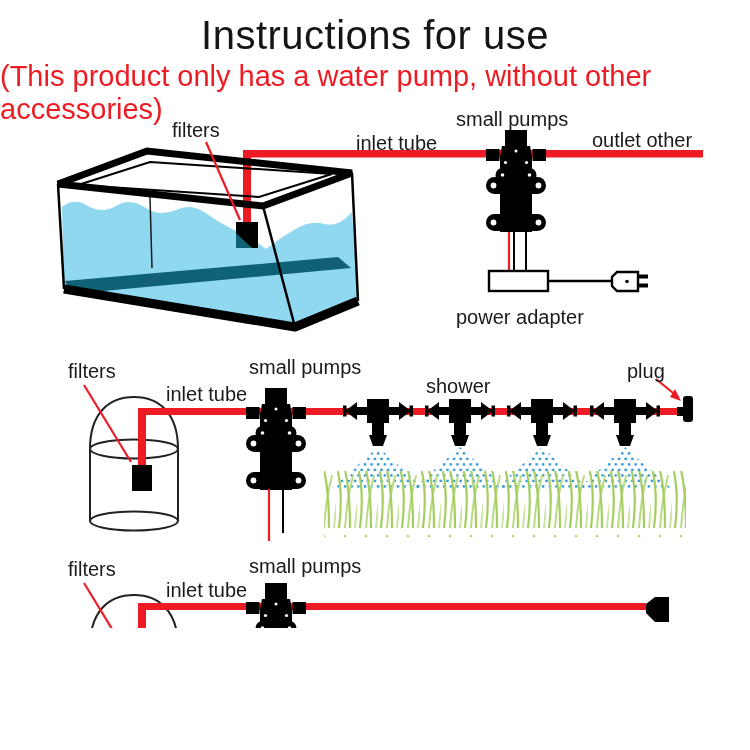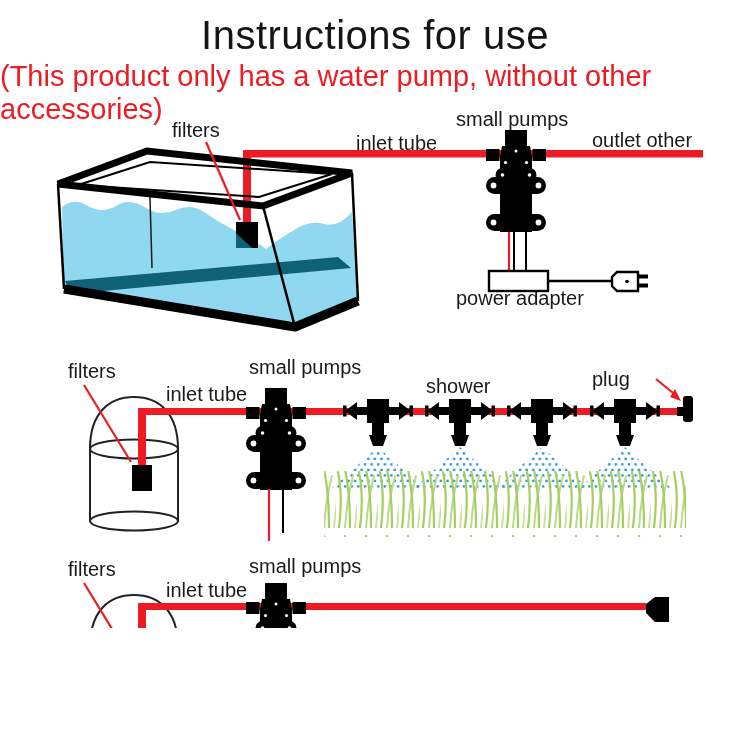--- a/index.html
+++ b/index.html
@@ -7,26 +7,26 @@
          font-family:"Liberation Sans",sans-serif;}
   .title{position:absolute;left:0;top:13px;width:100%;text-align:center;
          font-size:40px;color:#151515;letter-spacing:0.5px;}
   .subtitle{position:absolute;left:0;top:60px;width:100%;text-align:left;
             font-size:29px;color:#ed1c24;}
   .lbl{position:absolute;font-size:20px;color:#1a1a1a;white-space:nowrap;line-height:1.1;}
   .lbl-top-filters{left:172px;top:119px;}
   .lbl-top-inlet{left:356px;top:132px;}
   .lbl-top-pumps{left:456px;top:108px;}
   .lbl-top-outlet{left:592px;top:129px;}
-  .lbl-top-adapter{left:456px;top:287px;}
+  .lbl-top-adapter{left:456px;top:306px;}
   .lbl-mid-filters{left:68px;top:360px;}
   .lbl-mid-inlet{left:166px;top:383px;}
   .lbl-mid-pumps{left:249px;top:356px;}
   .lbl-mid-sprayer{left:426px;top:375px;}
-  .lbl-mid-plug{left:592px;top:360px;margin-top:8px;}
+  .lbl-mid-plug{left:627px;top:360px;}
   .lbl-bot-filters{left:68px;top:558px;}
   .lbl-bot-inlet{left:166px;top:579px;}
   .lbl-bot-pumps{left:249px;top:555px;}
   .lbl-bot-shower{left:546px;top:633px;}
   svg.scene{position:absolute;left:0;top:0;width:750px;height:750px;}
 </style>
 </head>
 <body>
 
 <div class="stage">

